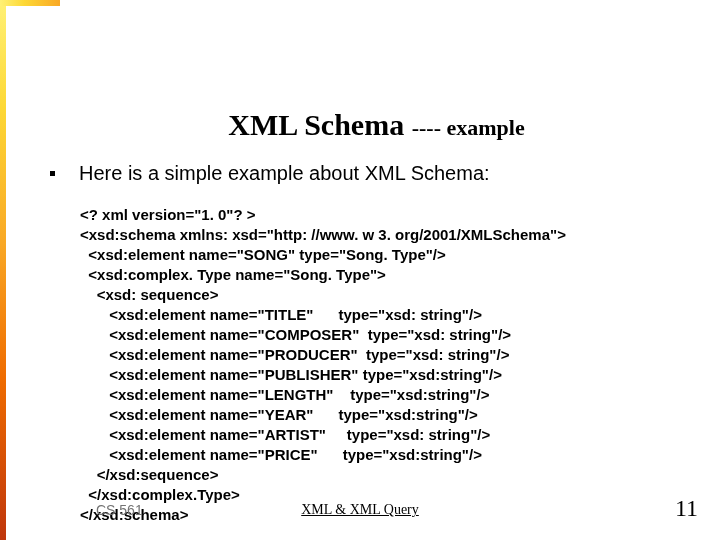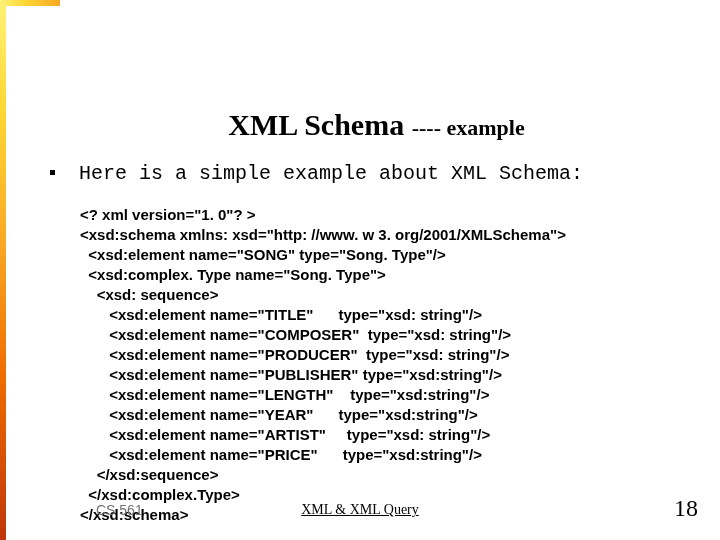--- a/index.html
+++ b/index.html
@@ -57,21 +57,21 @@
     top: 108px;
     left: 0;
     width: 720px;
     text-align: center;
   }
   .bullet-row {
     position: absolute;
     top: 162px;
     left: 50px;
     right: 40px;
-    font-family: Liberation Mono, monospace;
+    font-family: Liberation Sans, sans-serif;
     font-size: 20px;
     color: #000;
   }
   .bullet-dot {
     display: inline-block;
     width: 5px;
     height: 5px;
     background: #000;
     vertical-align: middle;
     margin-right: 24px;
@@ -145,15 +145,15 @@
        &lt;xsd:element name="LENGTH"    type="xsd:string"/&gt;
        &lt;xsd:element name="YEAR"      type="xsd:string"/&gt;
        &lt;xsd:element name="ARTIST"     type="xsd: string"/&gt;
        &lt;xsd:element name="PRICE"      type="xsd:string"/&gt;
     &lt;/xsd:sequence&gt;
   &lt;/xsd:complex.Type&gt;
 &lt;/xsd:schema&gt;</div>
 
   <div class="footer-left">CS 561</div>
   <div class="footer-center">XML &amp; XML Query</div>
-  <div class="footer-right">18</div>
+  <div class="footer-right">11</div>
 
 </div>
 
 </body></html>

